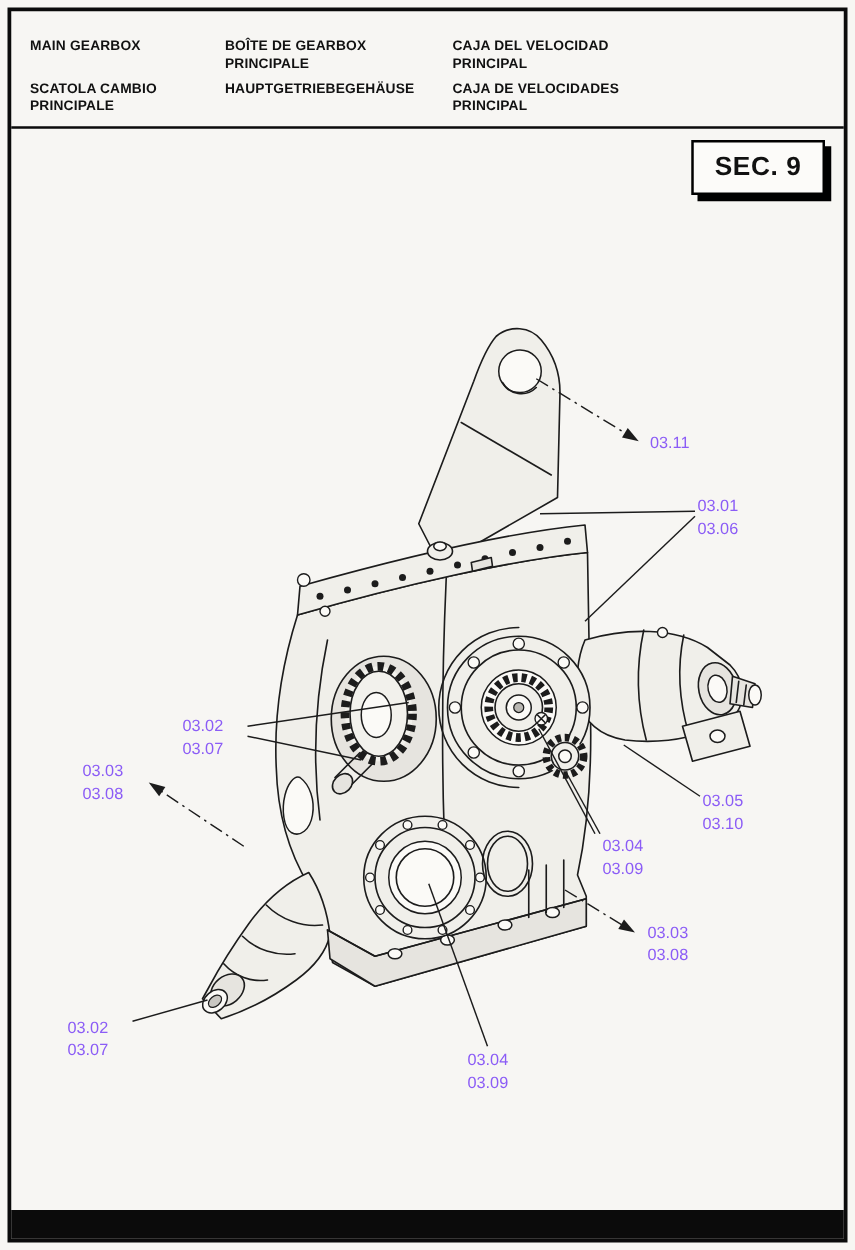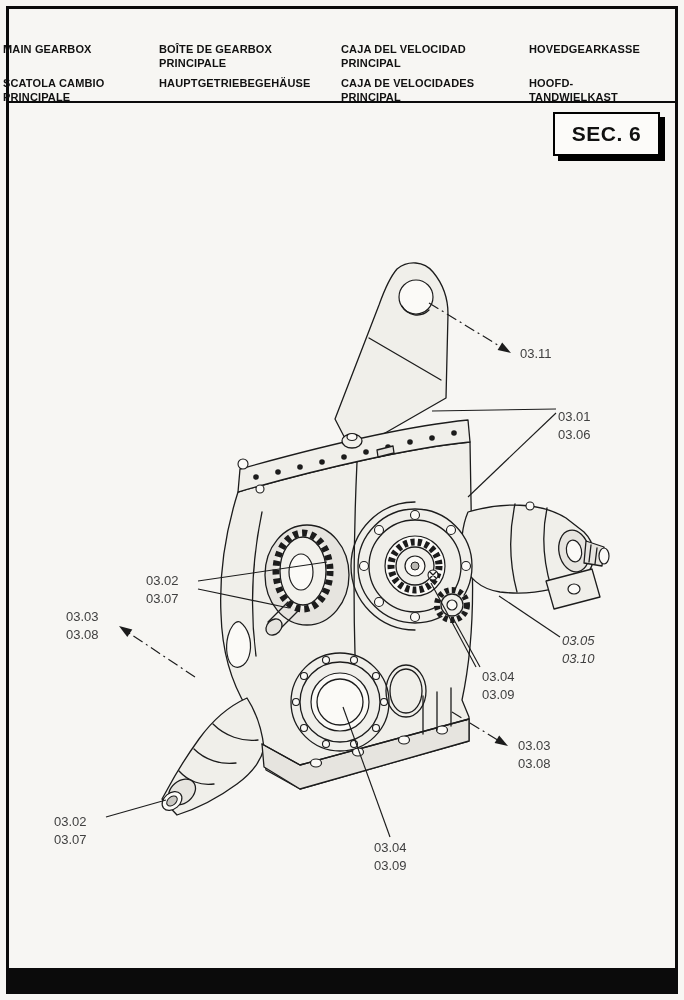--- a/index.html
+++ b/index.html
@@ -8,39 +8,39 @@
     background:#f7f6f3; color:#111;
     font-family:"Liberation Sans", sans-serif;
   }
   .frame {
     position:absolute; inset:6px; border:3px solid #0b0b0b; pointer-events:none;
   }
   .bottom-bar {
     position:absolute; left:9px; right:9px; bottom:9px; height:23px; background:#0b0b0b;
   }
   .header {
-    position:absolute; left:3px; top:30px; right:12px;
-    display:grid; grid-template-columns:156px 182px 188px 1fr;margin-top:12px;
+    position:absolute; left:24px; top:30px; right:12px;
+    display:grid; grid-template-columns:156px 182px 188px 1fr;
   }
   .header .h1, .header .h2 {
     font-weight:bold; font-size:11px; line-height:14px;
     letter-spacing:.15px; white-space:pre-line;
   }
   .header .h1 { height:34px; }
   .rule { position:absolute; left:9px; right:9px; top:101px; height:2px; background:#0b0b0b; }
   .sec-box {
     position:absolute; left:553px; top:112px; width:103px; height:40px;
     border:2px solid #000; background:#fcfbf9; box-shadow:5px 5px 0 0 #000;
     display:flex; align-items:center; justify-content:center;
     font-size:21px; font-weight:bold; letter-spacing:.5px;
   }
   svg.diagram { position:absolute; left:0; top:0; }
   .callout {
     position:absolute; font-size:13px; line-height:17.5px;
-    white-space:pre-line; color:#404040;
+    white-space:pre-line; color:#8b5cf6;
   }
   
   .ln  { fill:none; stroke:#1c1c1c; stroke-width:1.3; stroke-linecap:round; stroke-linejoin:round; }
   .fl  { fill:#f0efea; stroke:#1c1c1c; stroke-width:1.3; stroke-linejoin:round; }
   .fm  { fill:#e6e4df; stroke:#1c1c1c; stroke-width:1.3; stroke-linejoin:round; }
   .fw  { fill:#fbfaf7; stroke:#1c1c1c; stroke-width:1.2; }
   .bolt{ fill:#fbfaf7; stroke:#1c1c1c; stroke-width:1.1; }
   .dot { fill:#1c1c1c; stroke:none; }
   .thin{ fill:none; stroke:#1c1c1c; stroke-width:1.15; }
   .dash{ stroke-dasharray:11 4 2 4; }
@@ -61,31 +61,26 @@
     <div class="h1">BOÎTE DE GEARBOX
 PRINCIPALE</div>
     <div class="h2">HAUPTGETRIEBEGEHÄUSE</div>
   </div>
   <div>
     <div class="h1">CAJA DEL VELOCIDAD
 PRINCIPAL</div>
     <div class="h2">CAJA DE VELOCIDADES
 PRINCIPAL</div>
   </div>
-  <div>
-    <div class="h1">HOVEDGEARKASSE</div>
-    <div class="h2">HOOFD-
-TANDWIELKAST</div>
-  </div>
 </header>
 
 <div class="rule"></div>
 
 <div class="sec-box">
-  <span>SEC. 6</span>
+  <span>SEC. 9</span>
 </div>
 
 <svg class="diagram" width="684" height="1000" viewBox="0 0 684 1000">
 
   <g>
     <path class="fl" d="M397 269 C408 260 424 261 433 272 C443 284 448 298 448 314 L446 398 L352 452 L335 419 L379 305 C384 291 390 277 397 269 Z"></path>
     <path class="ln" d="M369 338 L441 380"></path>
     <circle class="fw" cx="416" cy="297" r="17"></circle>
     <path class="ln" d="M402 306 A17 17 0 0 0 429 310"></path>
   </g>
@@ -228,27 +223,27 @@
     <path class="thin dash" d="M452 712 L501 742"></path>
     <polygon class="ah" points="508,746 494.6,743.1 499.2,735.5"></polygon>
 
     <path class="thin" d="M106 817 L166 800"></path>
 
     <path class="thin" d="M390 837 L343 707"></path>
   </g>
 </svg>
 
 <div class="callout" style="left:520px; top:345px;">03.11</div>
-<div class="callout" style="left:558px; top:408px;">03.01
+<div class="callout" style="left:558px; top:396px;">03.01
 03.06</div>
 <div class="callout" style="left:146px; top:572px;">03.02
 03.07</div>
 <div class="callout" style="left:66px; top:608px;">03.03
 03.08</div>
-<div class="callout" style="left:562px; top:632px;font-style:italic;">03.05
+<div class="callout" style="left:562px; top:632px;">03.05
 03.10</div>
 <div class="callout" style="left:482px; top:668px;">03.04
 03.09</div>
 <div class="callout" style="left:518px; top:737px;">03.03
 03.08</div>
 <div class="callout" style="left:54px; top:813px;">03.02
 03.07</div>
 <div class="callout" style="left:374px; top:839px;">03.04
 03.09</div>
 

